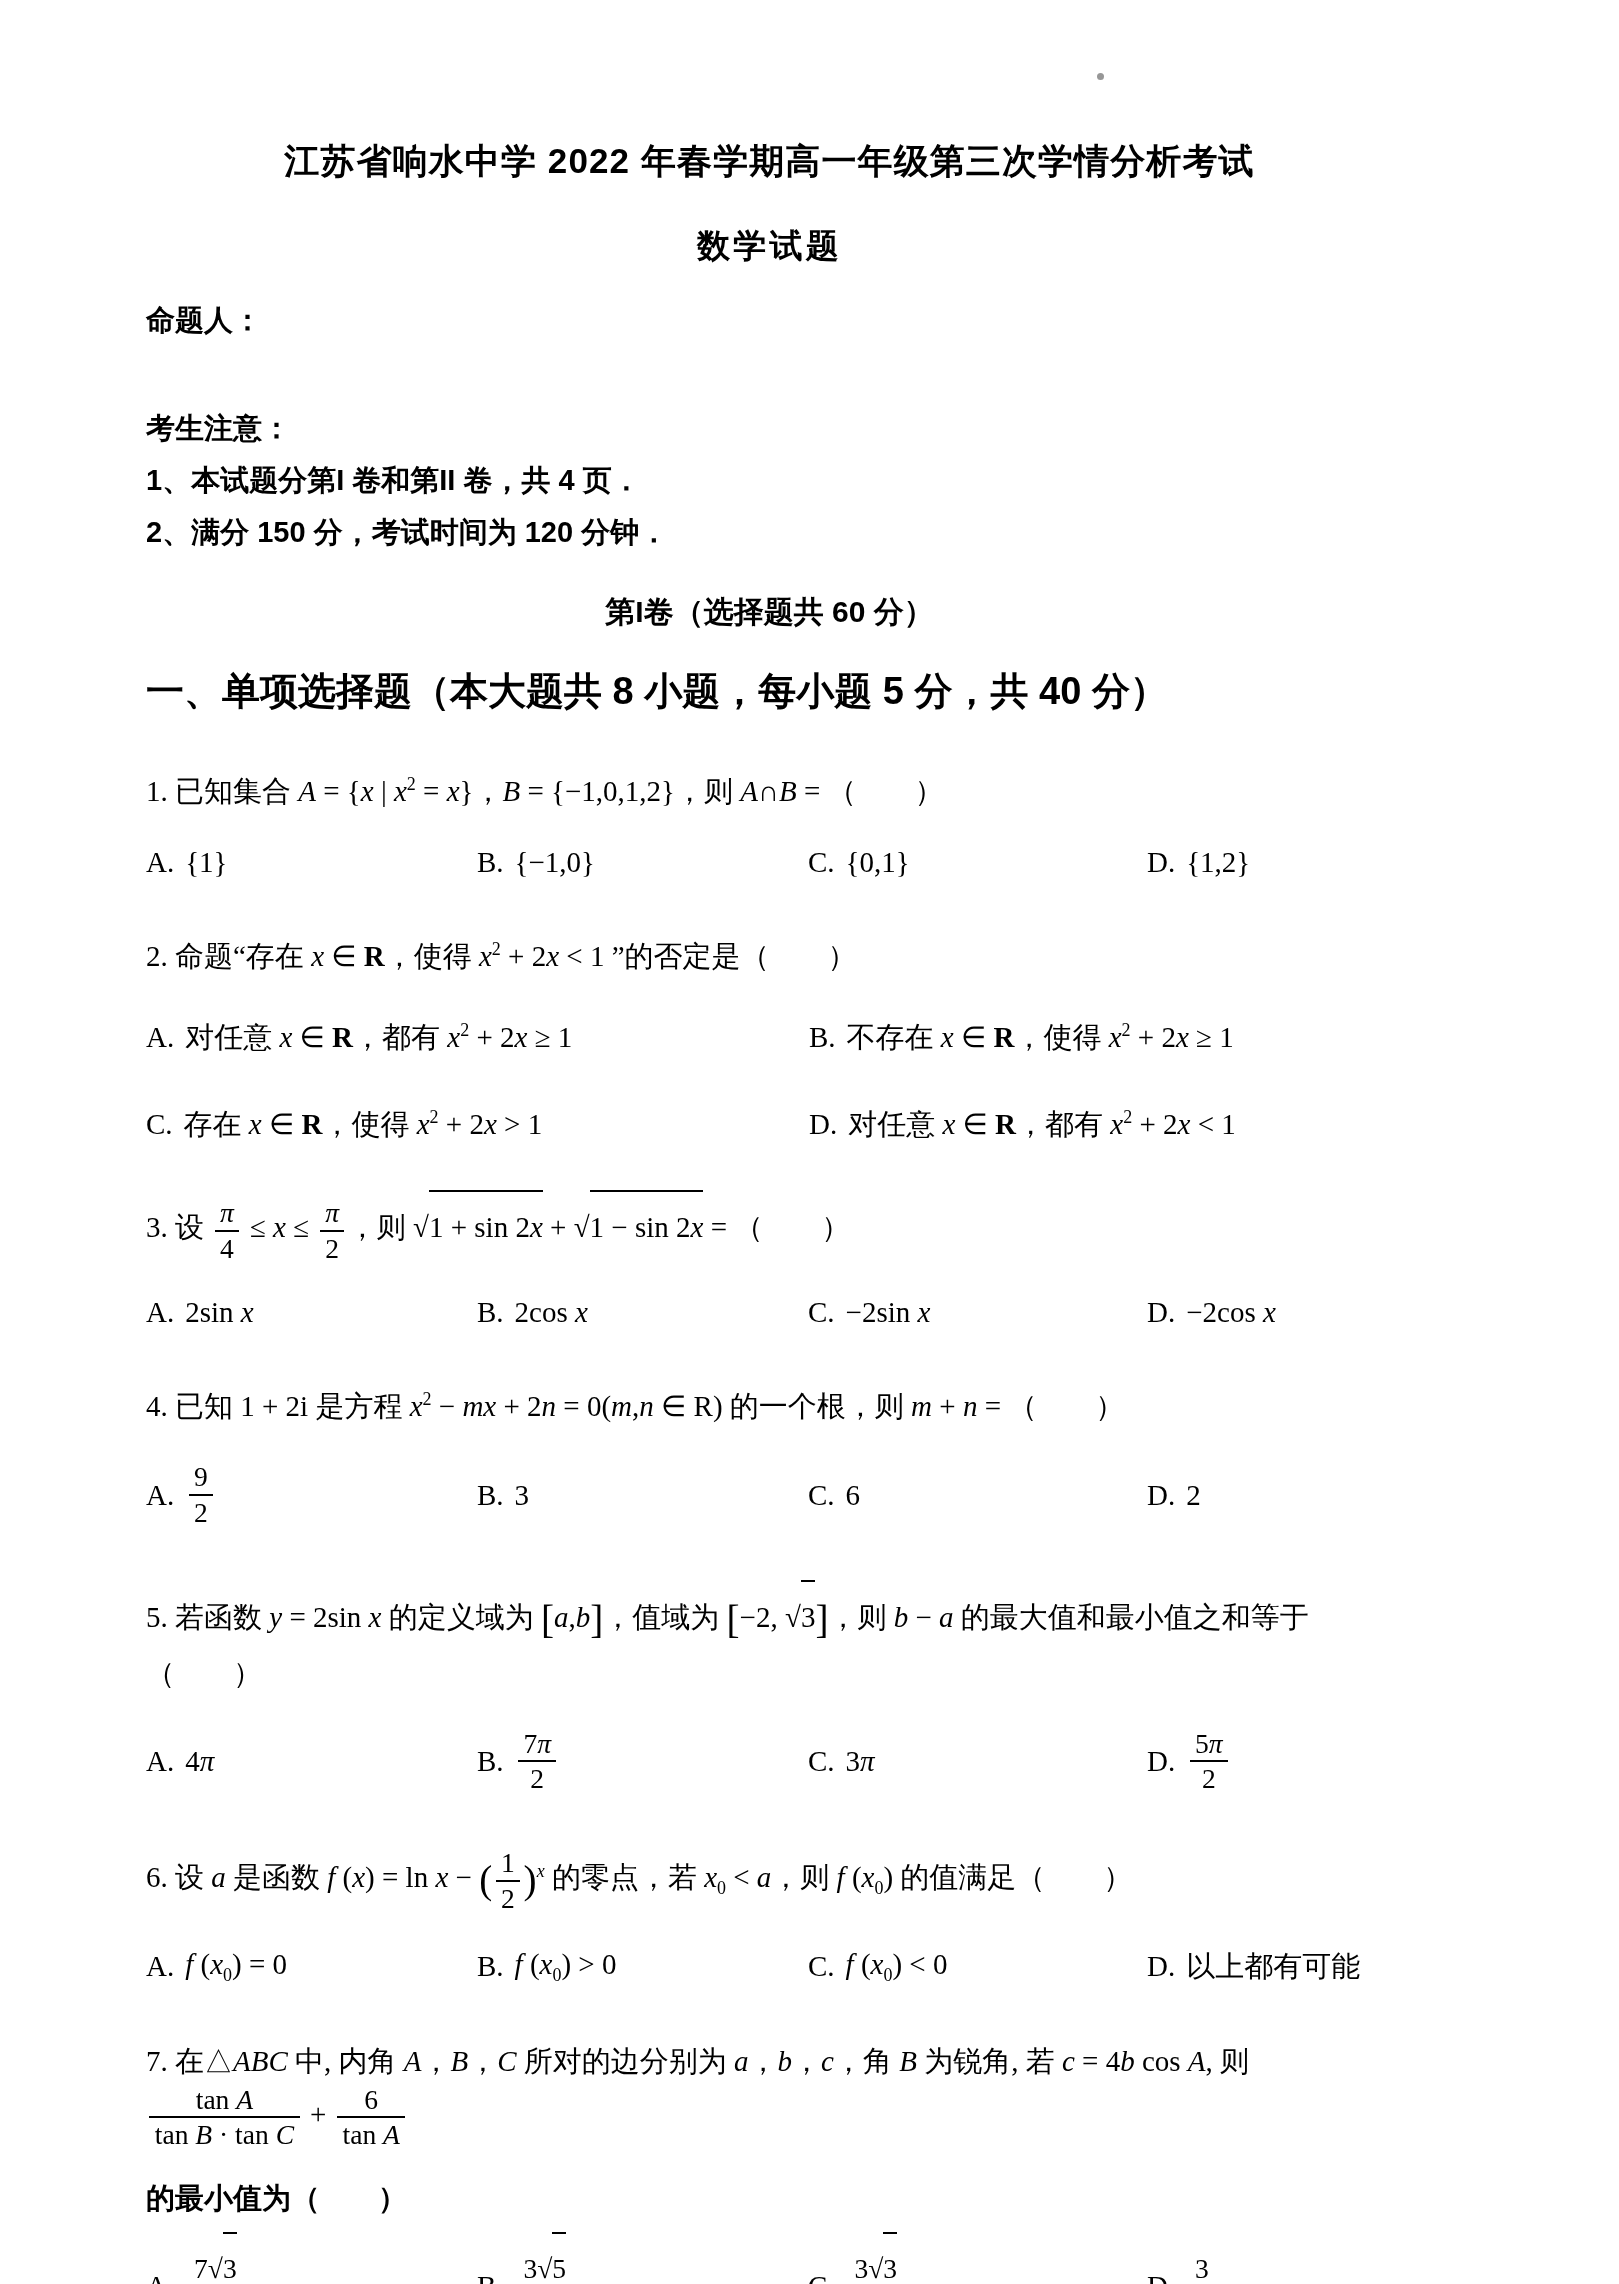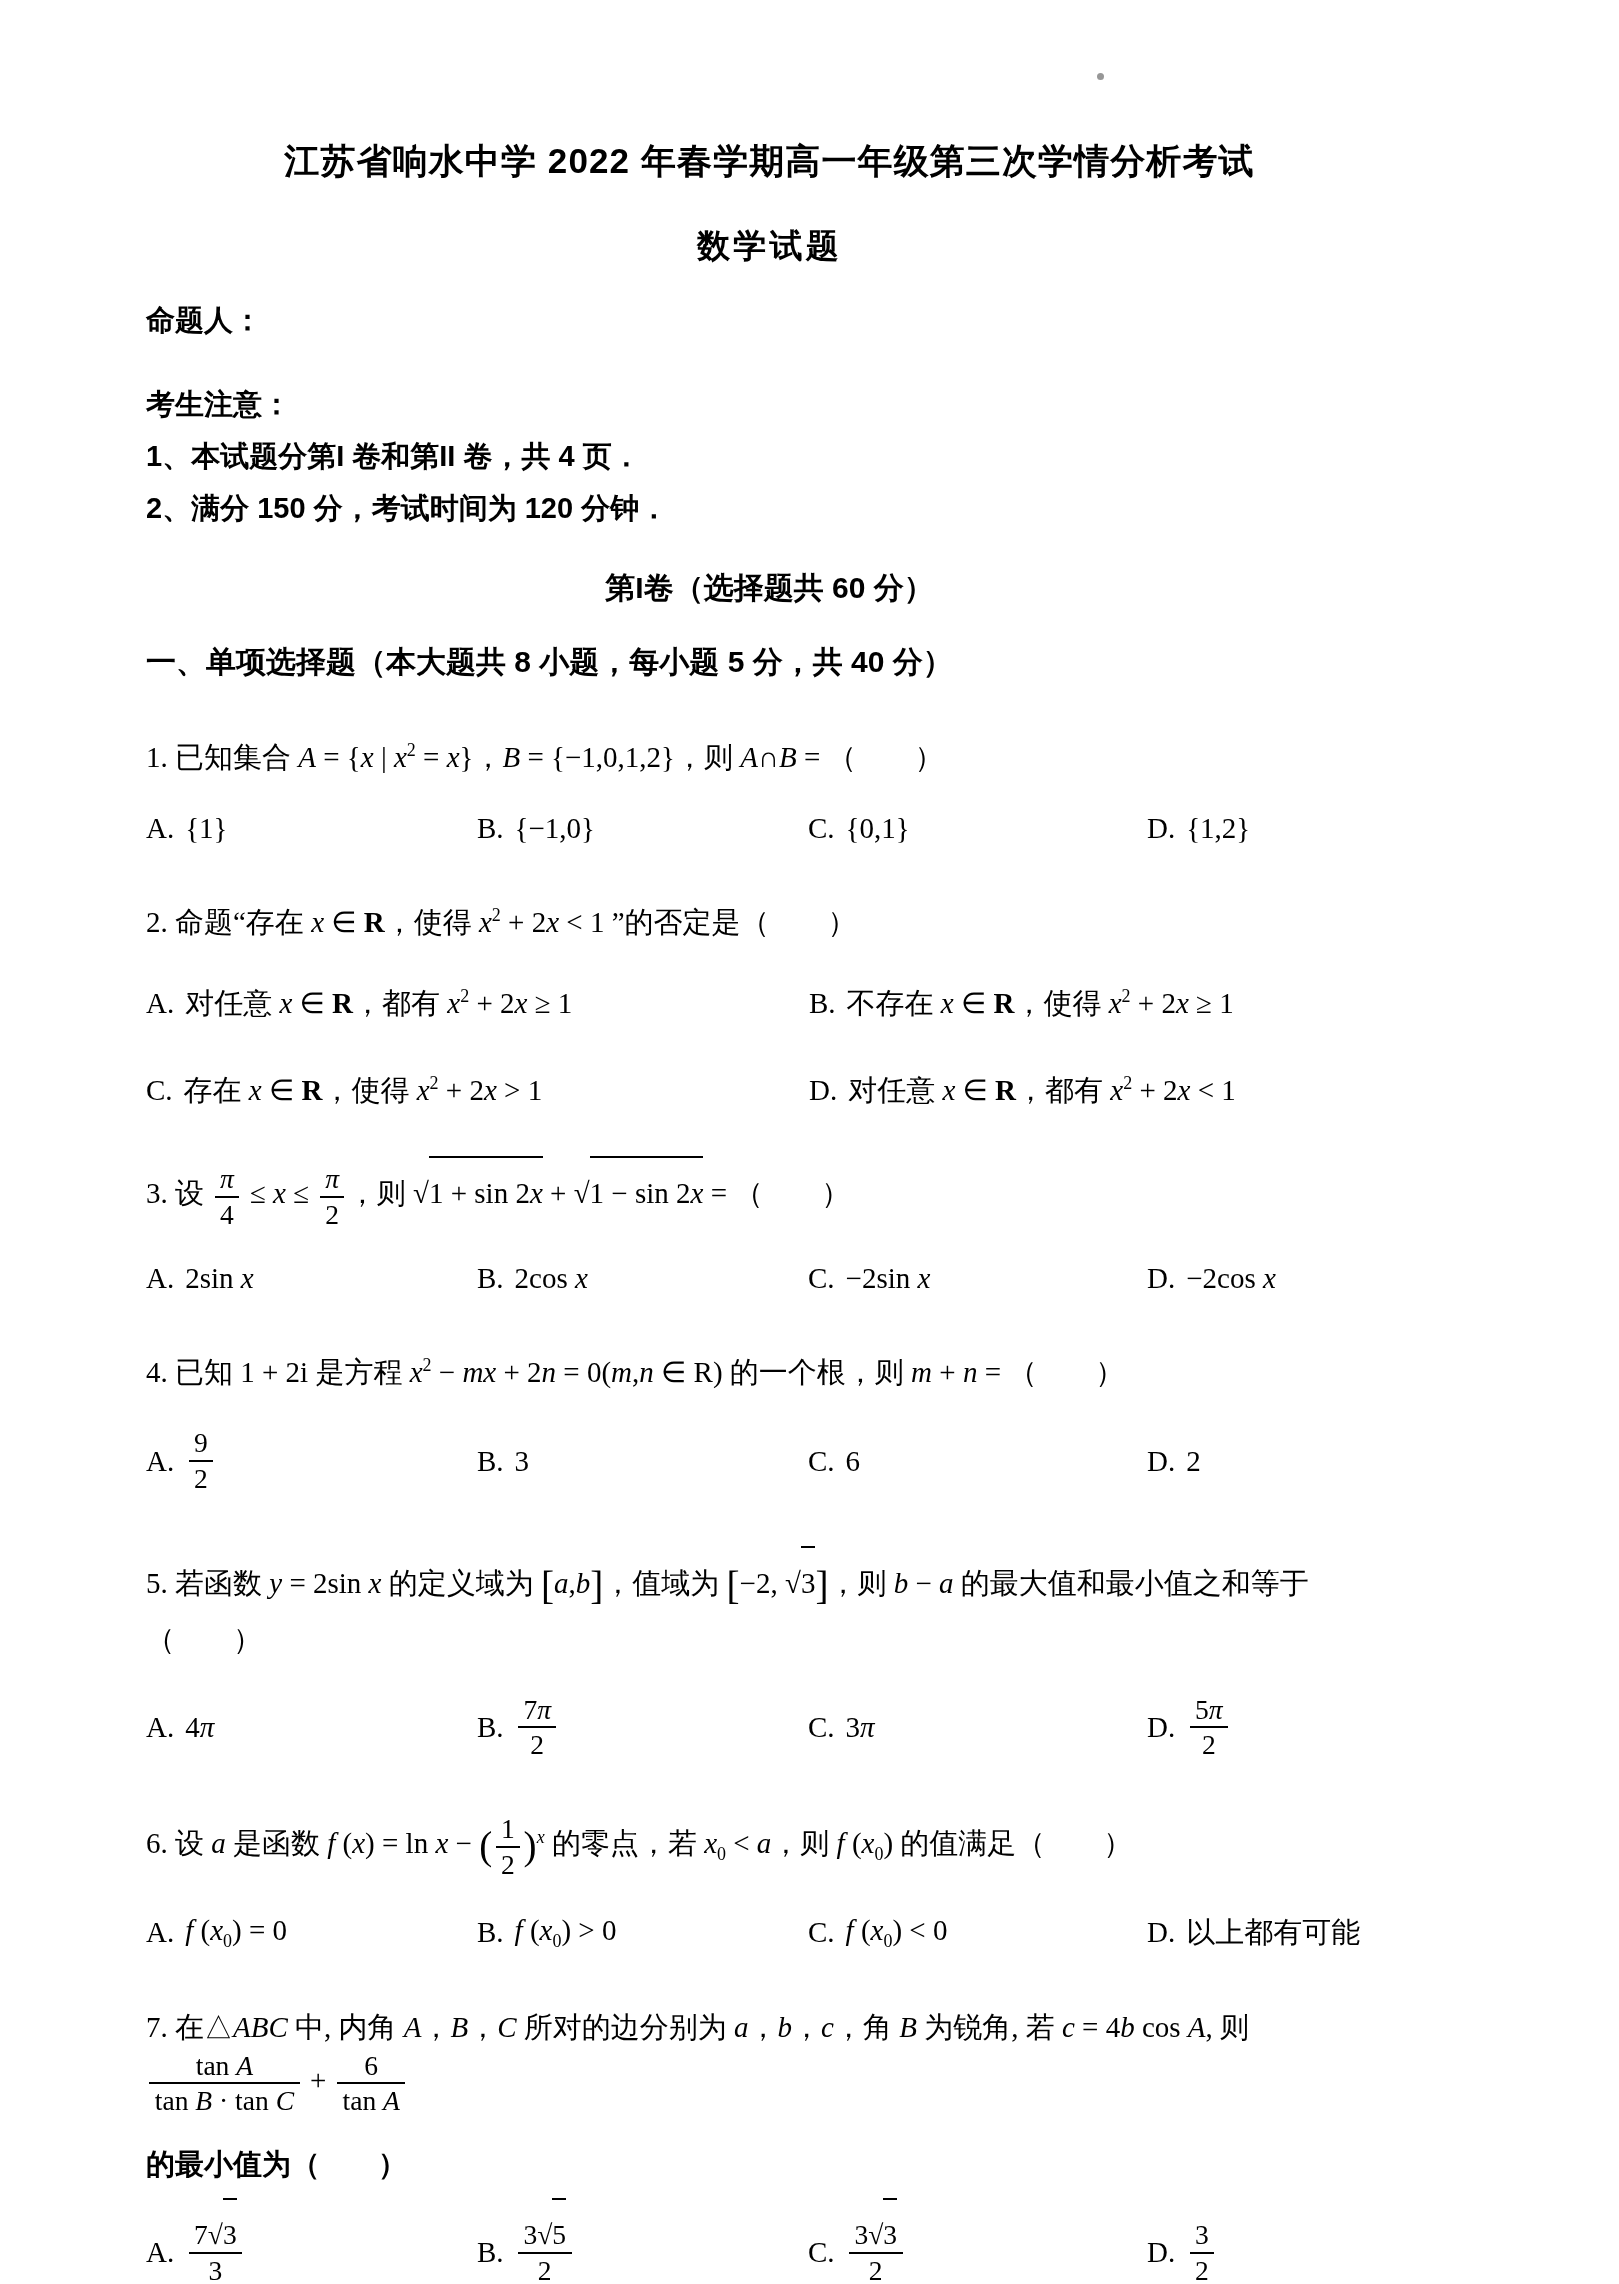--- a/index.html
+++ b/index.html
@@ -4,24 +4,24 @@
 <style>
   html,body{margin:0;padding:0;background:#ffffff;color:#000;}
   body{width:1620px;height:2284px;position:relative;
        font-family:"Liberation Serif", serif;font-size:29px;}
   .page{position:relative;box-sizing:border-box;width:1476px;height:2284px;
         padding:138px 83px 0 146px;overflow:hidden;}
   .hei{font-family:"Liberation Sans", sans-serif;font-weight:700;}
   h1{font-size:35px;margin:0;text-align:center;letter-spacing:1.1px;}
   h2{font-size:33px;margin:39px 0 0 0;text-align:center;letter-spacing:3.3px;}
   .setter{margin-top:32px;font-size:29px;}
-  .notice-head{margin-top:44px;font-size:29px;}
+  .notice-head{margin-top:68px;font-size:29px;}
   .notice{margin-top:12px;font-size:29px;}
   .section-head{margin-top:39px;text-align:center;font-size:30px;}
-  .part-head{margin-top:33px;font-size:30px;}
+  .part-head{margin-top:33px;font-size:38px;}
   .q{margin-top:52px;}
   .q2{margin-top:55px;}
   .q4{margin-top:55px;}
   .q5{margin-top:61px;}
   .stem{line-height:1.55;}
   .stem2{margin-top:25px;line-height:1.55;font-weight:bold;}
   .opts{margin-top:32px;display:grid;grid-template-columns:331px 331px 339px 1fr;
         align-items:center;}
   .opts.two{grid-template-columns:663px 1fr;row-gap:47px;margin-top:39px;}
   .opt{display:flex;align-items:center;gap:11px;white-space:nowrap;}

